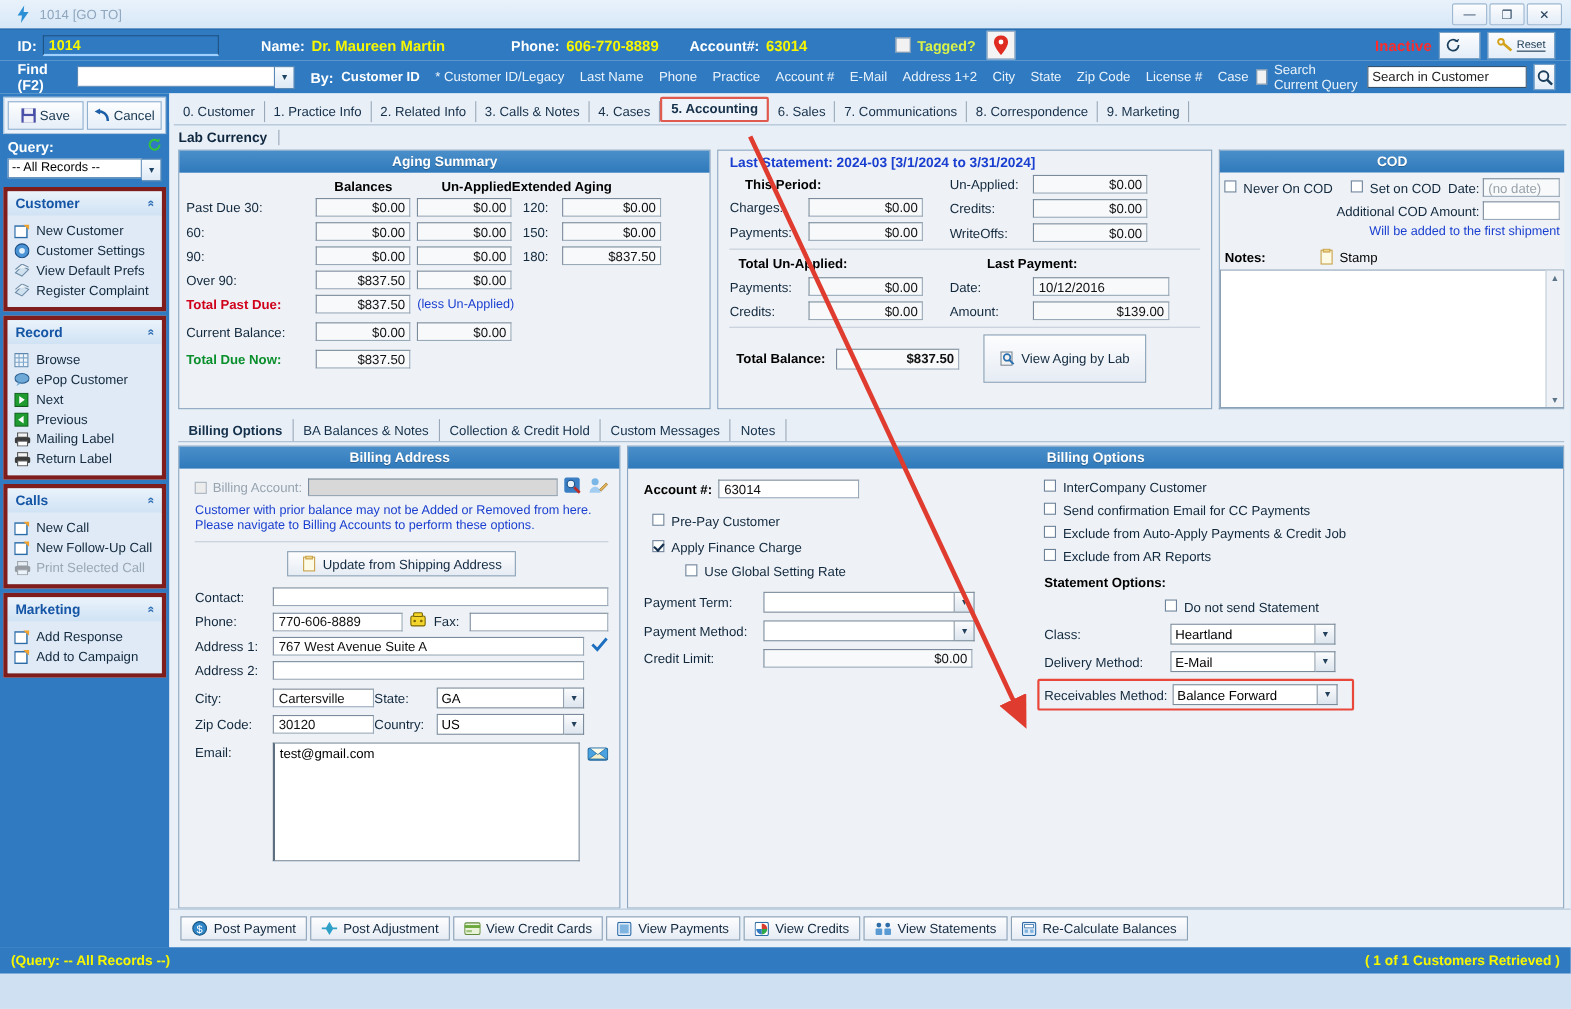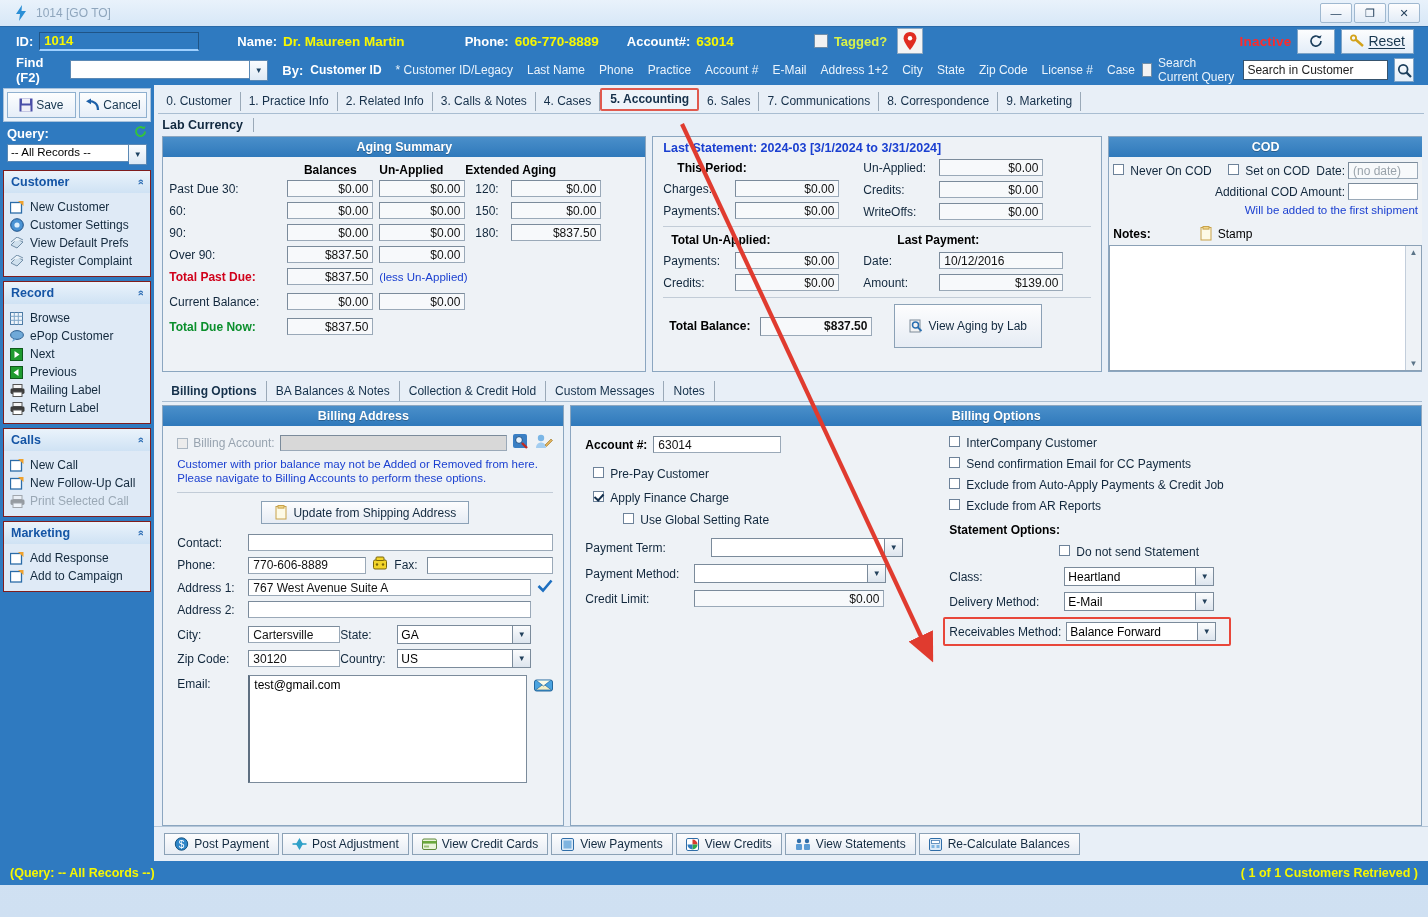--- a/index.html
+++ b/index.html
@@ -31,21 +31,21 @@
   .val-y{font-weight:bold;color:#f7f700;font-size:13.5px;}
   .id-input{background:#2f7ac0;border:1px solid #1f5486;border-bottom:2px solid #9fd0ff;
     width:160px;height:19px;color:#f7f700;font-weight:bold;font-size:13px;padding:0 4px;
     font-family:"Liberation Sans",sans-serif;box-sizing:border-box;}
   .chk-w{width:12px;height:12px;background:#f2f2f2;border:1px solid #6f8da8;display:inline-block;}
   .tagged{color:#d9f24a;font-weight:bold;font-size:13px;}
   .pin-box{width:24px;height:24px;background:#f4f4f4;border:1px solid #8fa9c2;display:flex;
     align-items:center;justify-content:center;margin-left:10px;}
   .inactive{color:#ff2a2a;font-weight:bold;font-size:13.5px;letter-spacing:0.2px;}
   .rbtn{height:23px;border:1px solid #7da3c6;background:linear-gradient(#fcfdfe,#e3edf8);
-    display:flex;align-items:center;justify-content:center;padding:0 5px;color:#17364f;font-size:14px;gap:3px;}
+    display:flex;align-items:center;padding:0 5px;color:#17364f;font-size:10px;gap:3px;}
   .find-input{width:180px;height:19px;background:#fff;border:1px solid #5b89b5;font-size:12px;
     padding:0 3px;box-sizing:border-box;font-family:"Liberation Sans",sans-serif;}
   .ddbtn{width:17px;height:19px;border:1px solid #5b89b5;border-left:none;background:linear-gradient(#fafcfe,#dde9f5);
     display:flex;align-items:center;justify-content:center;font-size:8px;color:#1e4363;}
   .byitem{color:#eaf3fb;font-size:12px;margin:0 7px;white-space:nowrap;}
   .byitem.sel{font-weight:bold;color:#fff;}
   .search-box{width:145px;height:20px;background:#fff;border:1px solid #36536e;font-size:12px;
     padding:0 3px;box-sizing:border-box;color:#222;font-family:"Liberation Sans",sans-serif;}
   .search-btn{width:26px;height:22px;border:1px solid #7da3c6;background:linear-gradient(#fcfdfe,#e3edf8);
     display:flex;align-items:center;justify-content:center;}
@@ -56,21 +56,21 @@
   
   .sidebar{width:155px;background:#2f7ac0;box-sizing:border-box;padding:3px;display:flex;flex-direction:column;}
   .sb-top{background:#ecf3fa;border:1px solid #a8c2dc;display:flex;gap:3px;padding:3px;}
   .sb-btn{flex:1;height:24px;border:1px solid #8fb0cf;background:linear-gradient(#fdfefe,#e6eef8);
     display:flex;align-items:center;justify-content:center;gap:3px;font-size:12px;color:#17364f;}
   .sb-query{background:#2f7ac0;padding:3px 4px 5px 4px;}
   .sb-query-hdr{display:flex;align-items:center;justify-content:space-between;color:#fff;font-weight:bold;font-size:13px;}
   .sb-select{display:flex;margin-top:3px;}
   .sb-select .inp{flex:1;height:18px;background:#fff;border:1px solid #5b89b5;font-size:11.5px;
     padding:1px 3px;box-sizing:border-box;}
-  .grp{background:#ddeaf7;border:1px solid #7f1d1d;margin-bottom:4px;}
+  .grp{background:#ddeaf7;border:4px solid #7f1d1d;margin-bottom:4px;}
   .grp-hdr{display:flex;align-items:center;justify-content:space-between;
     background:linear-gradient(#eaf3fb,#cfe2f4);padding:4px 7px;color:#1555a5;font-weight:bold;font-size:12.5px;}
   .grp-body{padding:5px 4px 6px 6px;background:#dfeaf6;}
   .sb-item{display:flex;align-items:center;gap:5px;padding:2px 0;color:#13293d;font-size:12px;white-space:nowrap;}
   .sb-item.dim{color:#9aa8b5;}
 
   
   .main{flex:1;background:#e8eff7;position:relative;display:flex;flex-direction:column;}
   .tabrow{display:flex;align-items:flex-end;padding:4px 0 0 4px;gap:0;background:#e8eff7;height:22px;}
   .tab{padding:2px 8px 3px 8px;font-size:12px;color:#16304a;border-right:1px solid #9aa9b8;white-space:nowrap;}
@@ -452,21 +452,21 @@
       </div>
 
       <div style="display:flex;gap:6px;padding:4px 6px 0 8px;">
 
         <div class="panel" style="width:482px;">
           <div class="panel-hdr">Aging Summary</div>
           <div style="padding:6px 8px 8px 6px;">
             <div style="display:flex;align-items:flex-end;margin-bottom:3px;">
               <div style="width:118px"></div>
               <div style="width:86px;text-align:center;" class="bold">Balances</div>
-              <div style="width:86px;text-align:left;margin-left:6px;" class="bold">Un-Applied</div>
+              <div style="width:86px;text-align:right;margin-left:6px;" class="bold">Un-Applied</div>
               <div style="flex:1;text-align:left;" class="bold">Extended Aging</div>
             </div>
             <div id="aging-rows">
                 <div style="display: flex; align-items: center; margin-bottom: 5px;">
                   <div class="rlabel" style="width: 114px; padding-right: 4px;">Past Due 30:</div>
                   <div class="fld" style="width: 86px;">$0.00</div>
                   <div class="fld" style="width: 86px; margin-left: 6px;">$0.00</div>
                   <div class="rlabel" style="width: 34px; margin-left: 10px;">120:</div>
                   <div class="fld" style="width: 90px; margin-left: 2px;">$0.00</div>
                 </div>
@@ -760,21 +760,21 @@
               </div>
               <div class="cbrow" style="margin-top:10px;margin-left:8px;">
                 <span class="chk checked"></span>
                 <span>Apply Finance Charge</span>
               </div>
               <div class="cbrow" style="margin-top:8px;margin-left:38px;">
                 <span class="chk"></span>
                 <span>Use Global Setting Rate</span>
               </div>
               <div style="display:flex;align-items:center;margin-top:11px;">
-                <span class="rlabel" style="width:104px;padding-right:22px">Payment Term:</span>
+                <span class="rlabel" style="width:104px;padding-right:5px">Payment Term:</span>
                 <span class="combo" style="width:192px">
                   <span class="inp"></span>
                   <span class="arw">▼</span>
                 </span>
               </div>
               <div style="display:flex;align-items:center;margin-top:7px;">
                 <span class="rlabel" style="width:104px;padding-right:5px">Payment Method:</span>
                 <span class="combo" style="width:192px">
                   <span class="inp"></span>
                   <span class="arw">▼</span>

